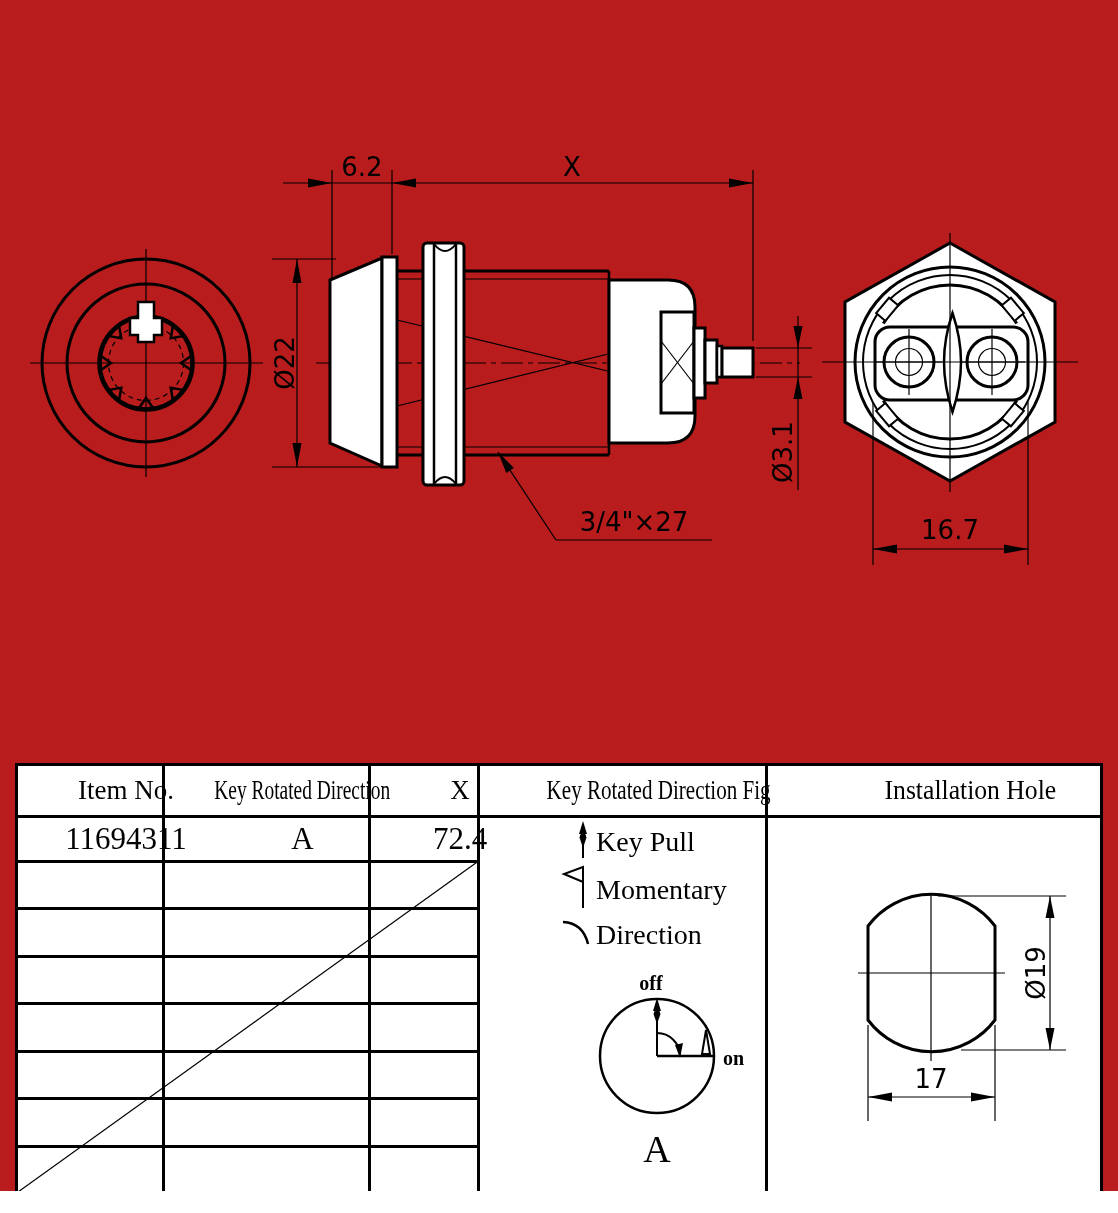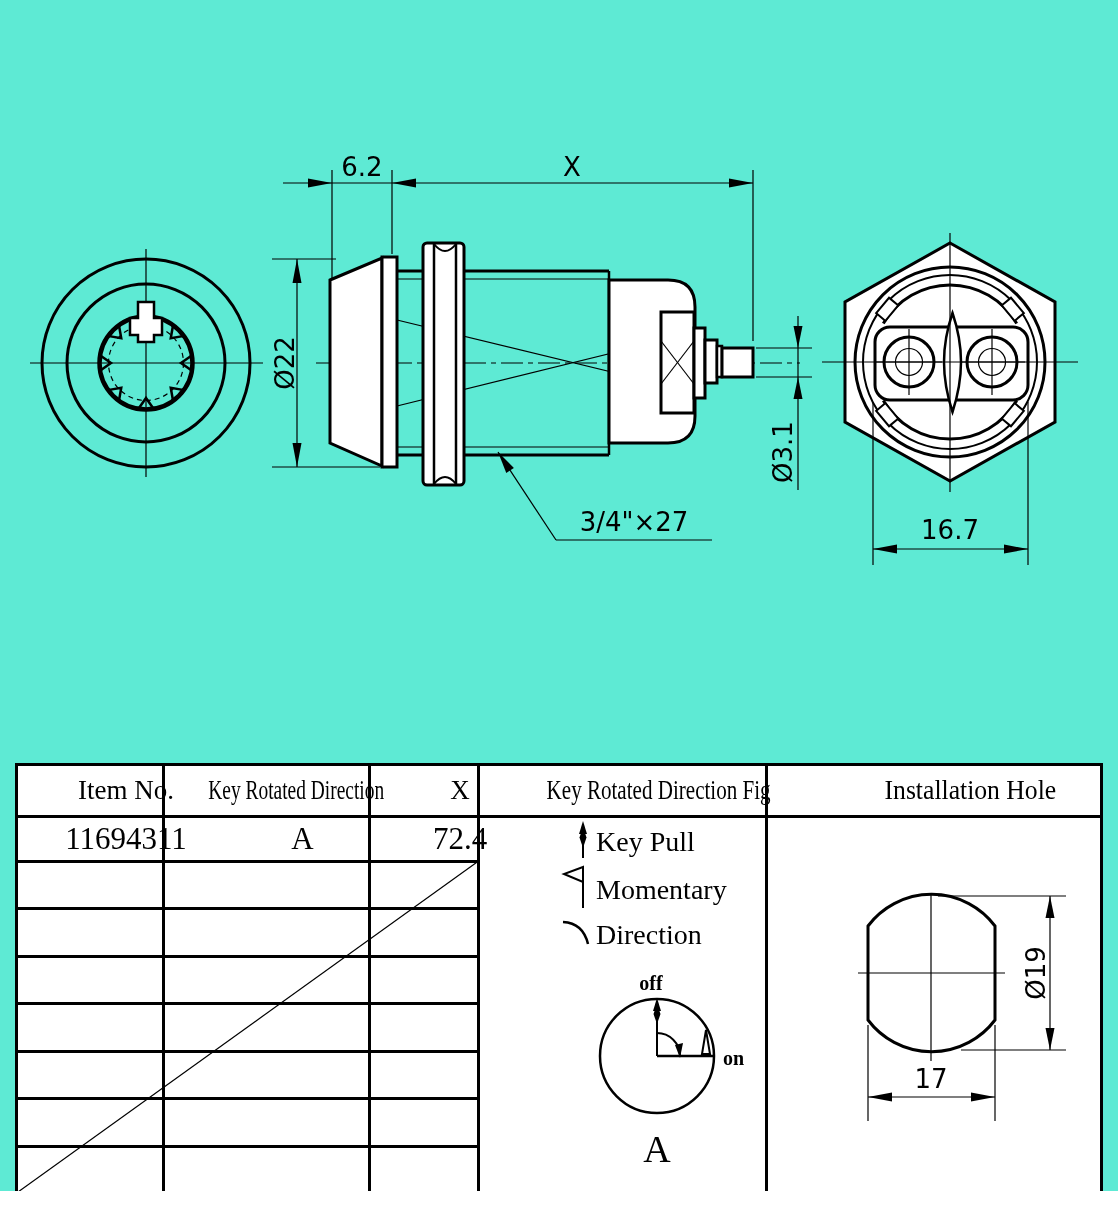--- a/index.html
+++ b/index.html
@@ -1,16 +1,16 @@
 <!DOCTYPE html>
 <html><head>
 <meta charset="utf-8">
 <style>
   html,body{margin:0;padding:0;background:#fff;}
-  #canvas{position:relative;width:1118px;height:1191px;background:#5eead4;overflow:hidden;
+  #canvas{position:relative;width:1118px;height:1191px;background:#b91c1c;overflow:hidden;
           font-family:"Liberation Serif",serif;color:#000;}
   svg{display:block;}
   .s1{stroke:#000;stroke-width:1.2;fill:none;}
   .s2{stroke:#000;stroke-width:2;fill:none;}
   .s25{stroke:#000;stroke-width:2.5;fill:none;}
   .s3{stroke:#000;stroke-width:3;fill:none;}
   .s4{stroke:#000;stroke-width:4.5;fill:none;}
   .wf{fill:#fff;stroke:#000;}
   .blk{fill:#000;stroke:none;}
   .dimtxt{font-family:"DejaVu Sans",sans-serif;font-size:26px;fill:#000;}
@@ -175,21 +175,21 @@
     <div class="hline" style="top:141px;width:462px"></div>
     <div class="hline" style="top:189px;width:462px"></div>
     <div class="hline" style="top:236px;width:462px"></div>
     <div class="hline" style="top:284px;width:462px"></div>
     <div class="hline" style="top:331px;width:462px"></div>
     <div class="hline" style="top:379px;width:462px"></div>
 
     <div class="cell hdr" style="left:0;top:0;width:144px;height:49px">
         <span>Item No.</span>
       </div>
-    <div class="cell hdr" style="left:141px;top:0;width:203px;height:49px">
+    <div class="cell hdr" style="left:147px;top:0;width:203px;height:49px">
         <span style="transform:scaleX(0.72)">Key Rotated Direction</span>
       </div>
     <div class="cell hdr" style="left:353px;top:0;width:106px;height:49px">
         <span>X</span>
       </div>
     <div class="cell hdr" style="left:462px;top:0;width:285px;height:49px">
         <span style="transform:scaleX(0.78)">Key Rotated Direction Fig</span>
       </div>
     <div class="cell hdr" style="left:750px;top:0;width:332px;height:49px">
         <span style="transform:scaleX(0.95)">Installation Hole</span>

